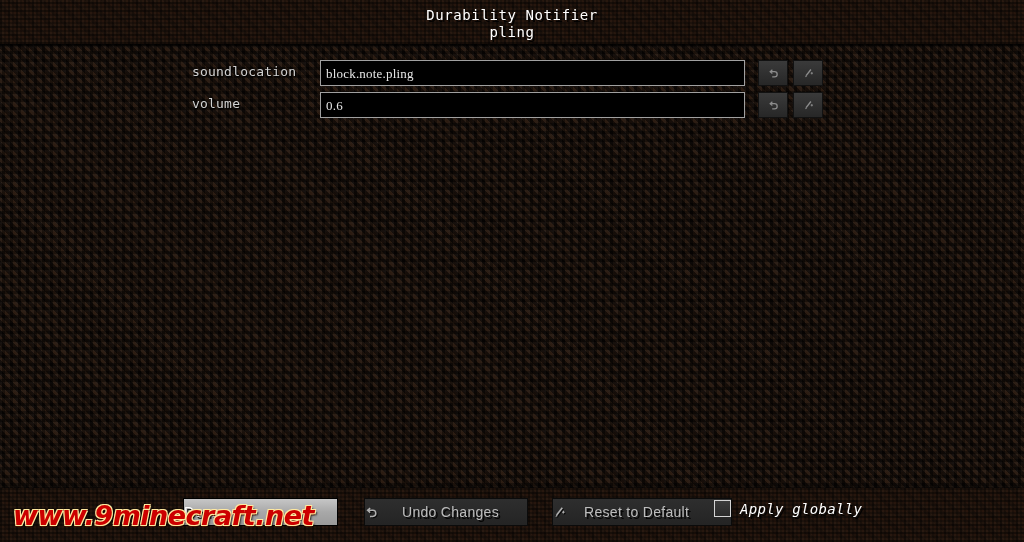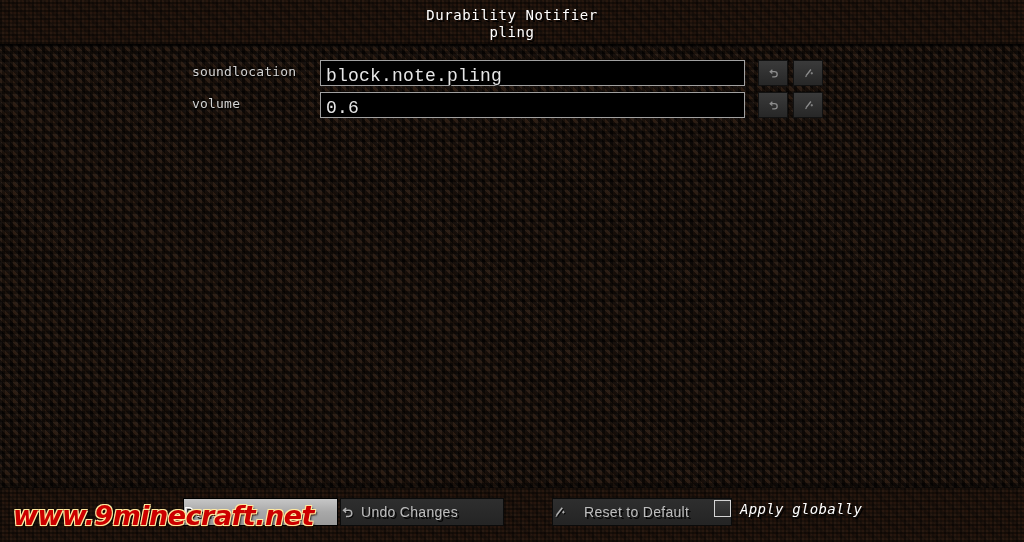--- a/index.html
+++ b/index.html
@@ -138,22 +138,22 @@
     width: 425px;
     height: 26px;
     background: #000000;
     border: 1px solid #a0a0a0;
     box-sizing: border-box;
   }
   .row-field-value {
     position: absolute;
     left: 5px;
     top: 5px;
-    font-family: Liberation Mono, monospace;
-    font-size: 18px;
+    font-family: Liberation Serif, serif;
+    font-size: 13px;
     letter-spacing: 0.2px;
     color: #e6e6e6;
     text-shadow: 1px 1px 0 rgba(0,0,0,0.9);
     white-space: nowrap;
   }
 
   .icon-btn {
     position: absolute;
     top: 0;
     width: 30px;
@@ -195,26 +195,26 @@
   .btn-label { text-shadow: 2px 2px 0 rgba(0,0,0,0.85); }
 
   #btn-done {
     left: 183px;
     width: 155px;
     background: linear-gradient(#c6c6c6, #a8a8a8 50%, #9a9a9a);
     border: 1px solid #000000;
     color: #ffffff;
   }
   #btn-undo {
-    left: 340px;
+    left: 364px;
     width: 164px;
     background: linear-gradient(#2e2e2e, #242424);
     border: 1px solid #0b0b0b;
     color: #bdbdbd;
-    gap: 7px;
+    gap: 24px;
   }
   #btn-reset {
     left: 552px;
     width: 180px;
     background: linear-gradient(#2e2e2e, #242424);
     border: 1px solid #0b0b0b;
     color: #bdbdbd;
     gap: 18px;
   }
 

